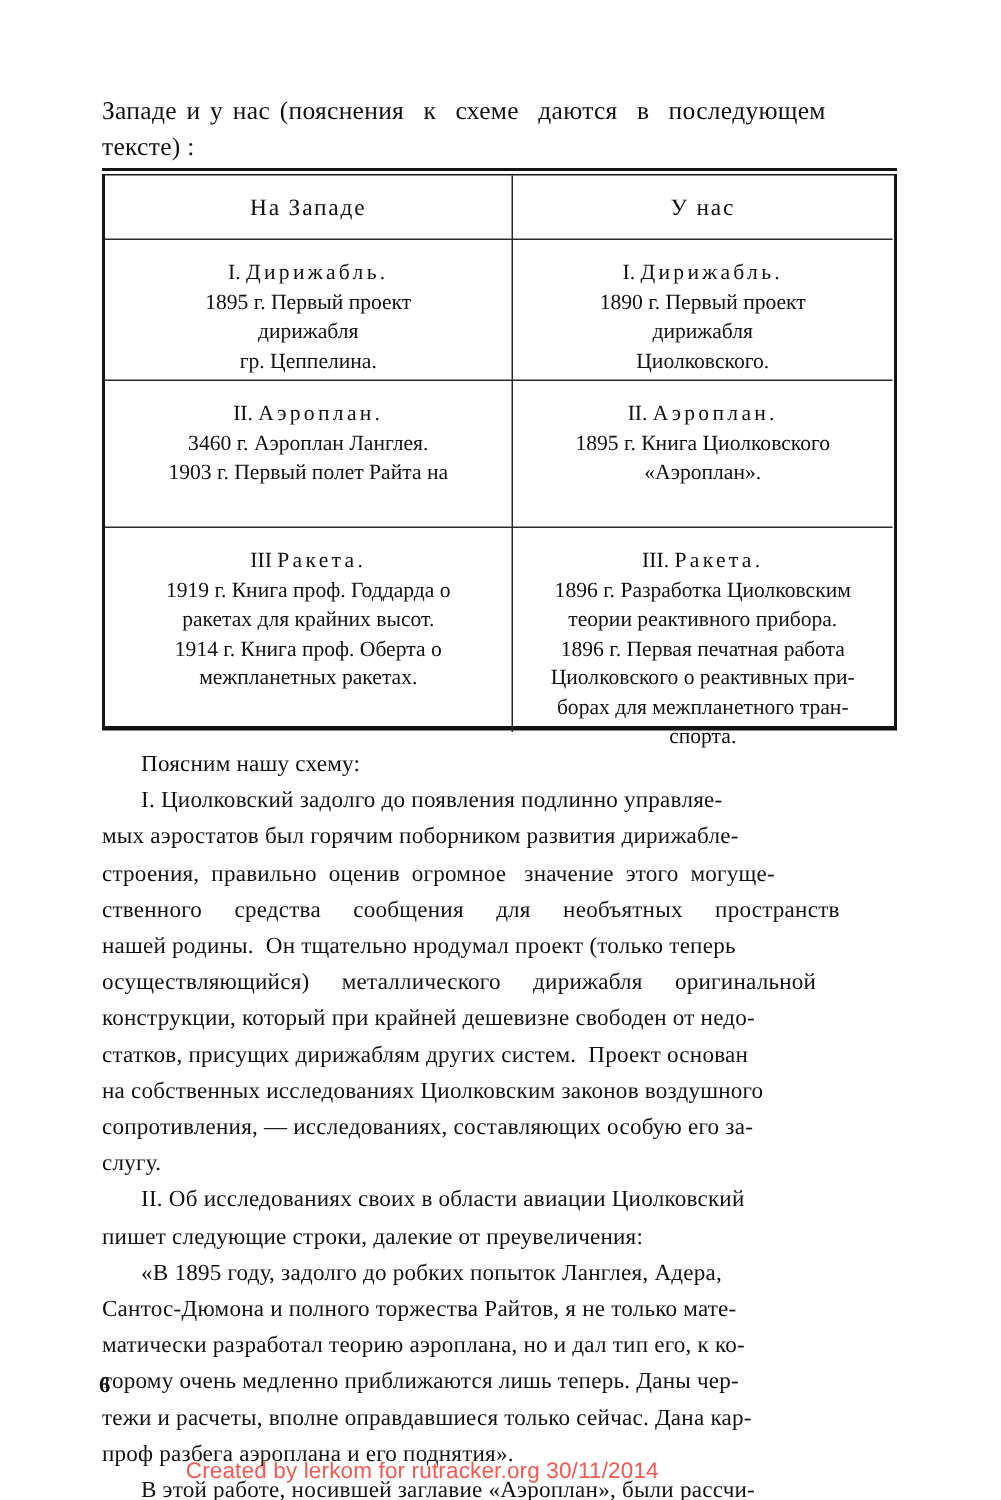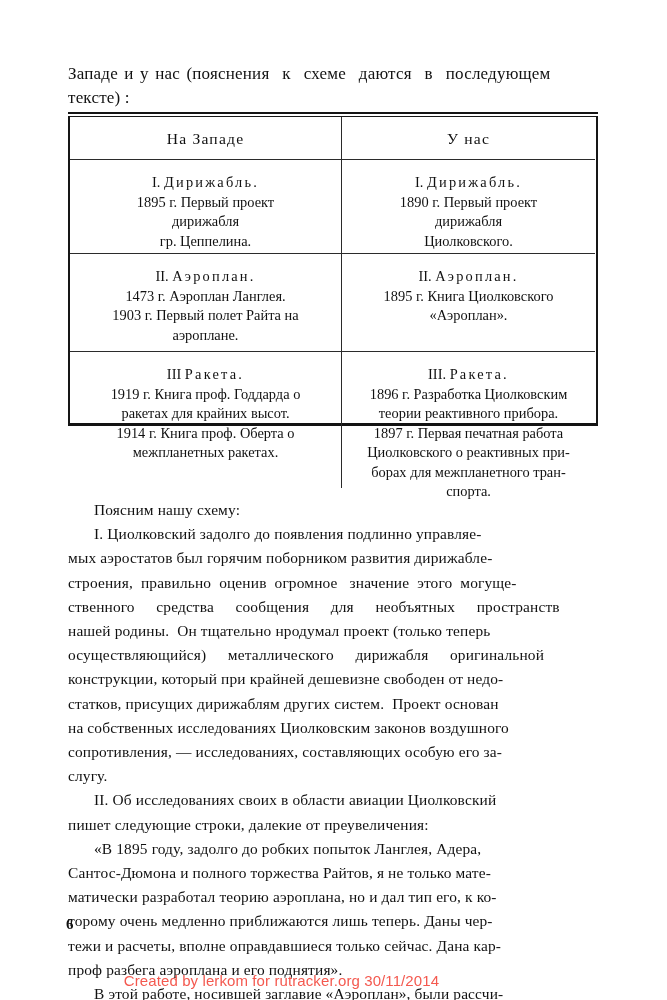--- a/index.html
+++ b/index.html
@@ -35,21 +35,21 @@
   }
   .lead-para .l1 {
     
     word-spacing: 2px;
   }
   .tbl-outer {
     position: absolute;
     left: 68px;
     top: 116px;
     width: 530px;
-    height: 310px;
+    height: 371px;
     box-sizing: border-box;
     border-left: 2.5px solid #161616;
     border-right: 2.5px solid #161616;
     border-top: 1.2px solid #161616;
     border-bottom: 3px solid #131313;
   }
   .tbl-outer::before {
     
     content: "";
     position: absolute;
@@ -189,42 +189,41 @@
     </div>
     <div class="cell right row1">
       <span class="line"><span>I.</span> <span class="sp">Дирижабль.</span></span>
       <span class="line">1890 г. Первый проект</span>
       <span class="line">дирижабля</span>
       <span class="line">Циолковского.</span>
     </div>
 
     <div class="cell left row2">
       <span class="line"><span>II.</span> <span class="sp">Аэроплан.</span></span>
-      <span class="line">1473 г. Аэроплан Ланглея.</span>
+      <span class="line">3460 г. Аэроплан Ланглея.</span>
       <span class="line">1903 г. Первый полет Райта на</span>
-      <span class="line">аэроплане.</span>
     </div>
     <div class="cell right row2">
       <span class="line"><span>II.</span> <span class="sp">Аэроплан.</span></span>
       <span class="line">1895 г. Книга Циолковского</span>
       <span class="line">«Аэроплан».</span>
     </div>
 
     <div class="cell left row3">
       <span class="line"><span>III</span> <span class="sp">Ракета.</span></span>
       <span class="line">1919 г. Книга проф. Годдарда  о</span>
       <span class="line">ракетах для крайних высот.</span>
       <span class="line">1914 г. Книга проф. Оберта о</span>
       <span class="line">межпланетных ракетах.</span>
     </div>
     <div class="cell right row3">
       <span class="line"><span>III.</span> <span class="sp">Ракета.</span></span>
       <span class="line">1896 г. Разработка Циолковским</span>
       <span class="line">теории реактивного прибора.</span>
-      <span class="line">1897 г. Первая печатная работа</span>
+      <span class="line">1896 г. Первая печатная работа</span>
       <span class="line">Циолковского о реактивных при-</span>
       <span class="line">борах для межпланетного тран-</span>
       <span class="line">спорта.</span>
     </div>
 
   </div>
 
   <div class="body-text">
 
     <p>

